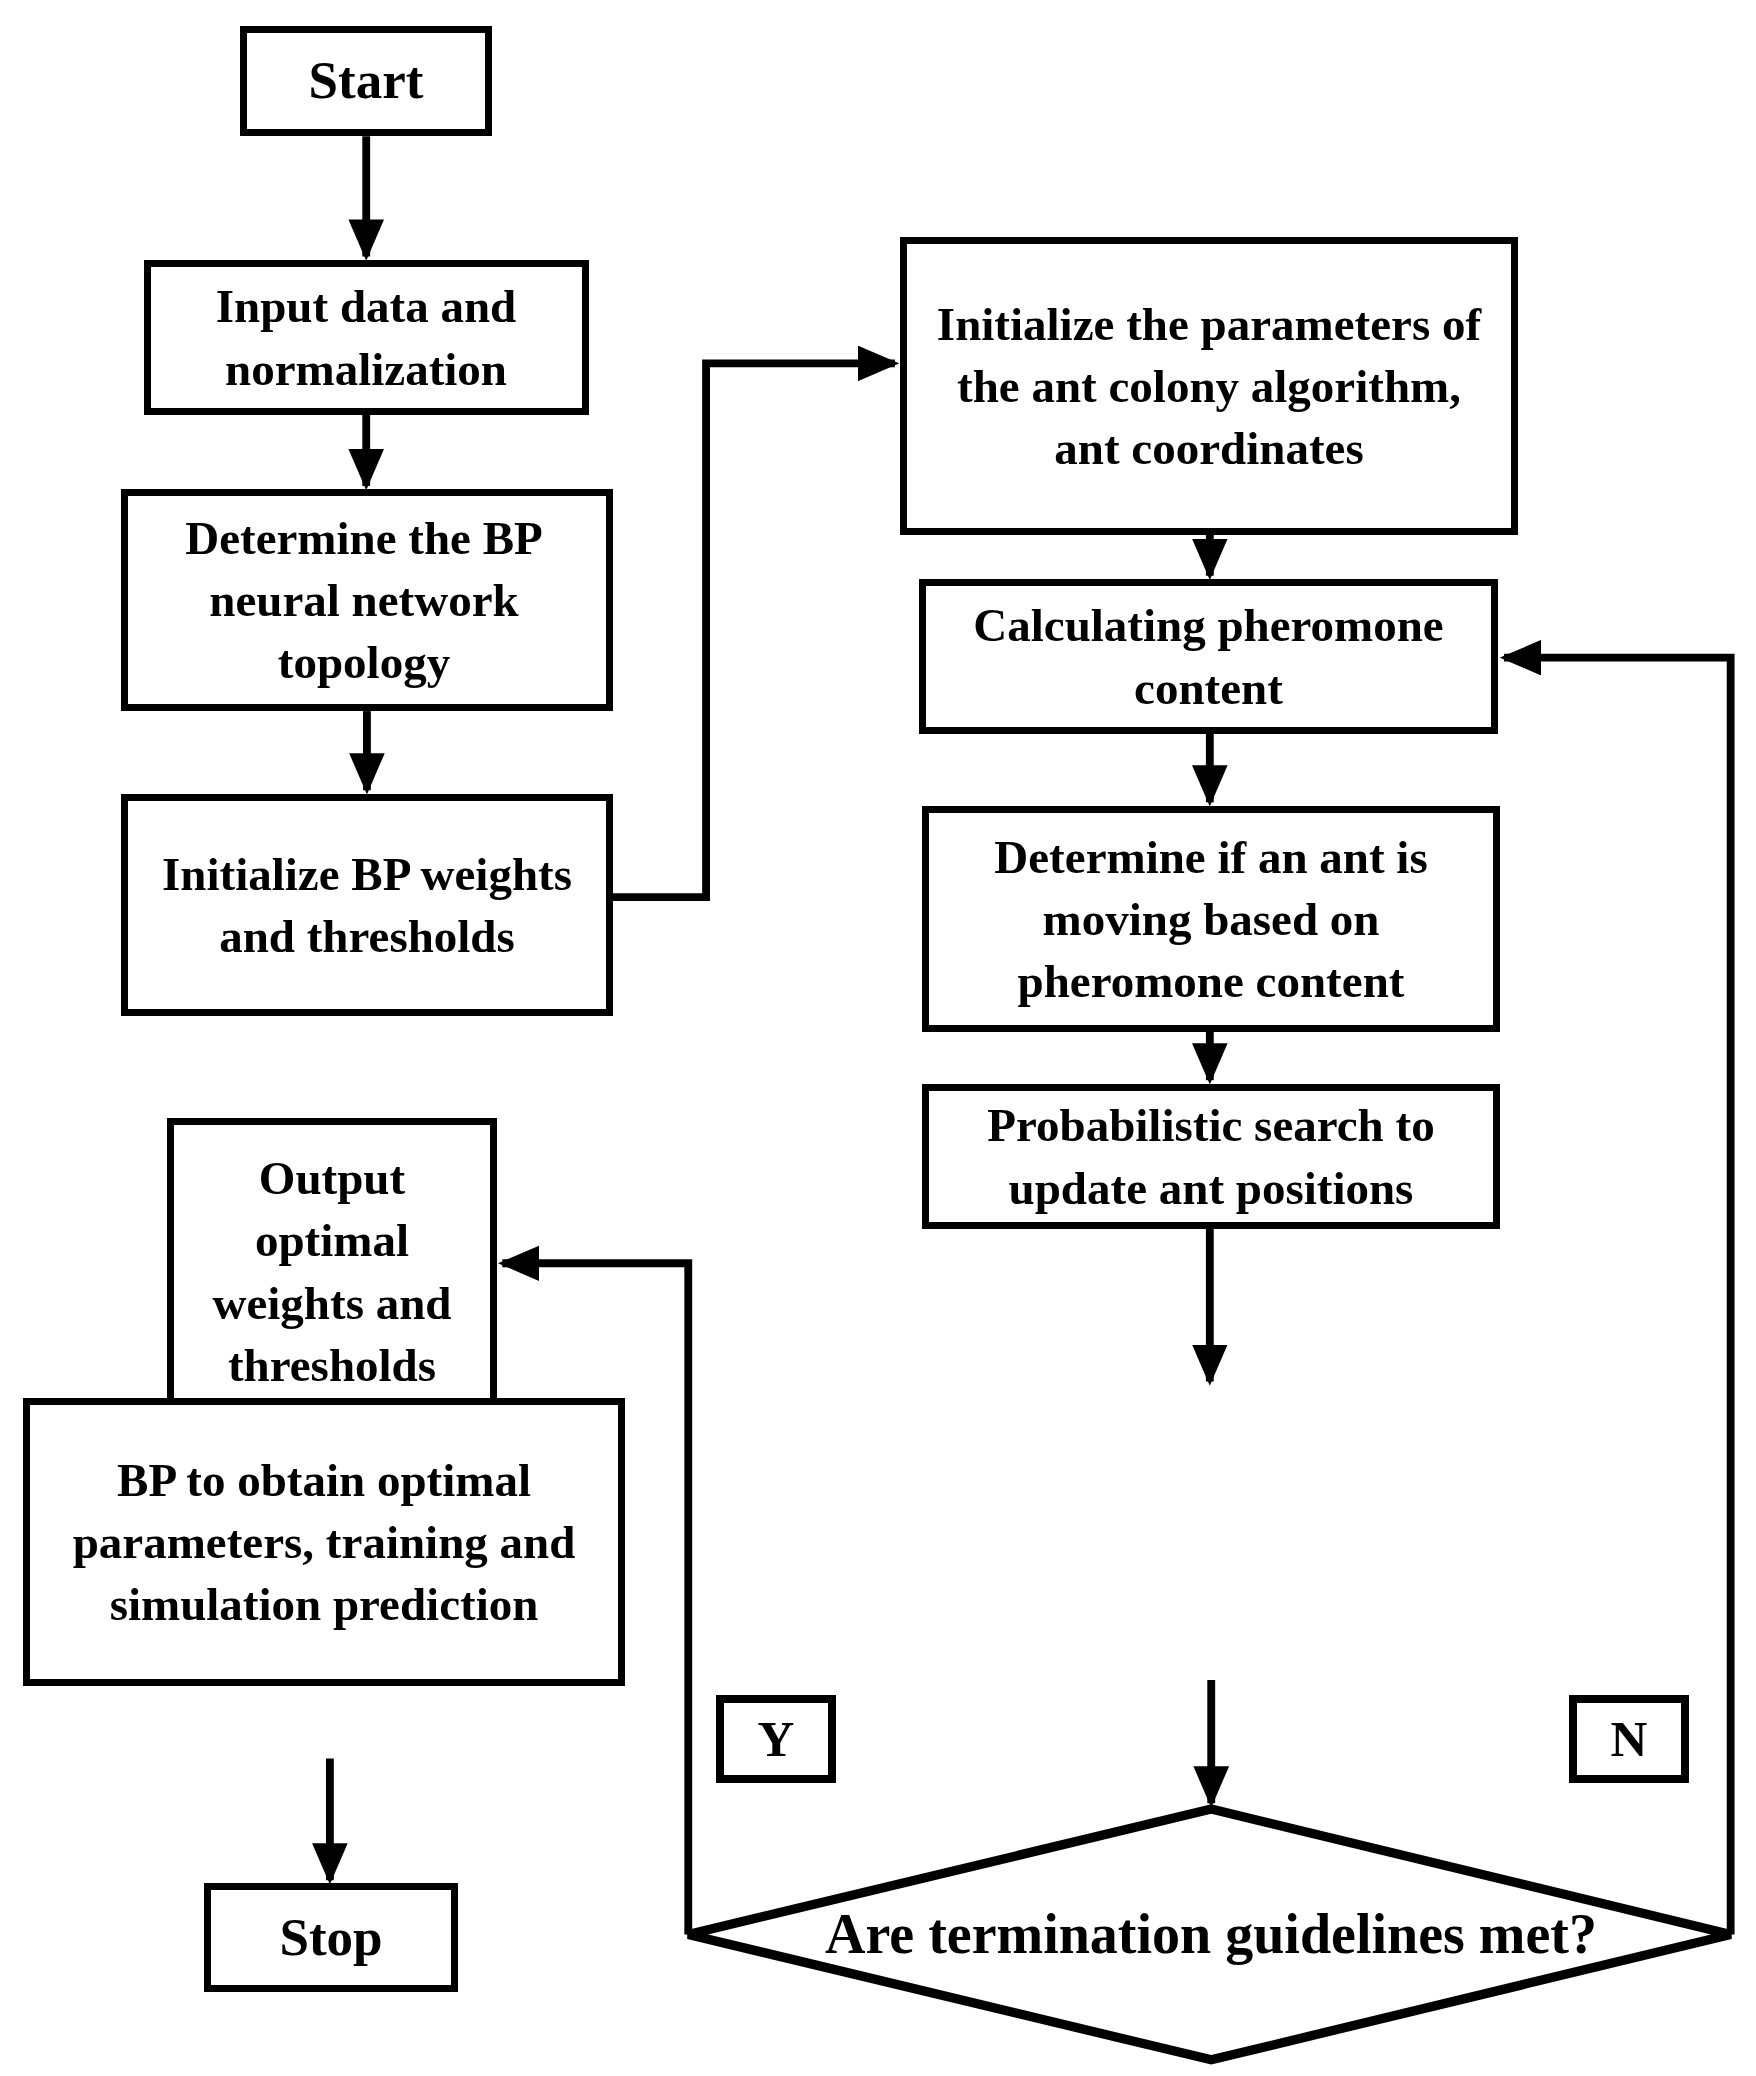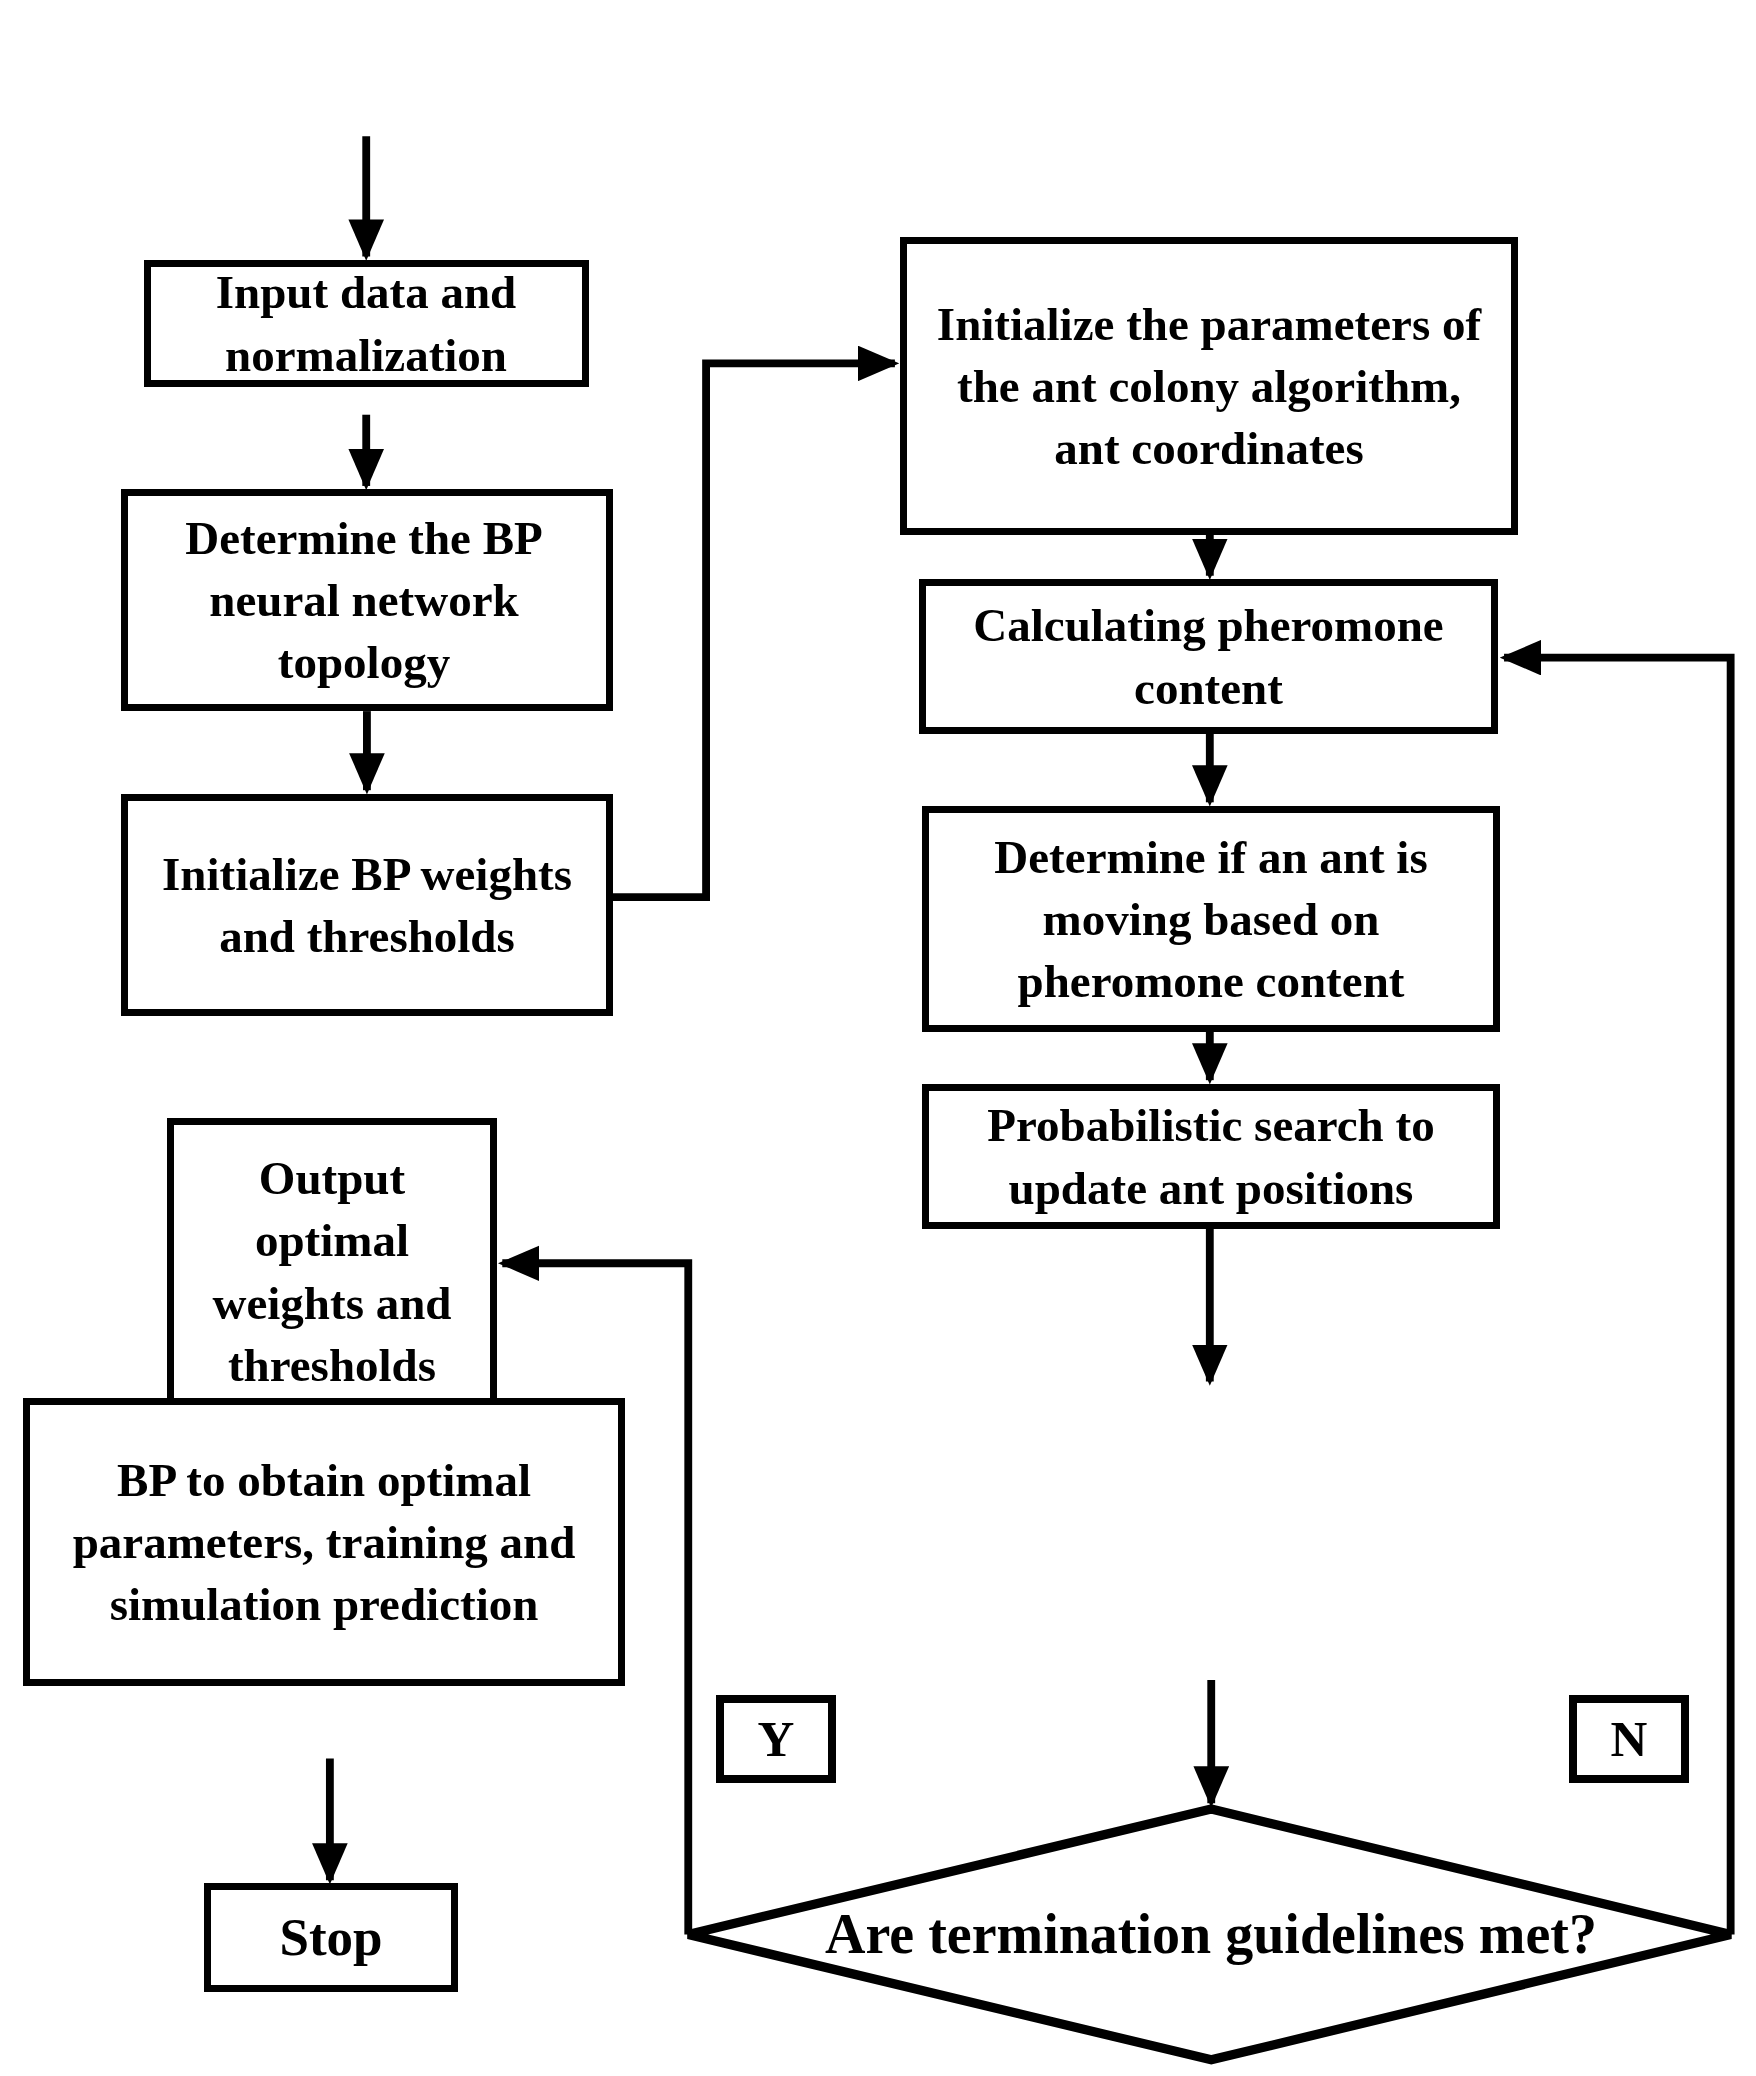--- a/index.html
+++ b/index.html
@@ -94,22 +94,25 @@
 
     <polyline points="966,2715 966,1773 705,1773" fill="none" stroke="#000000" stroke-width="11" marker-end="url(#arrow)"></polyline>
 
     <polyline points="463,1989 463,2059" fill="none" stroke="#000000" stroke-width="11" marker-end="url(#arrow)"></polyline>
 
     <polyline points="463,2468 463,2639" fill="none" stroke="#000000" stroke-width="11" marker-end="url(#arrow)"></polyline>
 
     <polygon points="1700,2539 2429,2715 1700,2891 966,2715" fill="#ffffff" stroke="#000000" stroke-width="13"></polygon>
   </svg>
 
+  <div class="node terminal" style="left:240px; top:26px; width:252px; height:110px;">
+    <span>Start</span>
+  </div>
 
-  <div class="node" style="left:144px; top:260px; width:445px; height:127px;padding-left:12px;">
+  <div class="node" style="left:144px; top:260px; width:445px; height:155px;padding-left:12px;">
     <span>Input data and normalization</span>
   </div>
 
   <div class="node" style="left:121px; top:489px; width:492px; height:222px;padding-left:7px;">
     <span>Determine the BP neural network topology</span>
   </div>
 
   <div class="node" style="left:121px; top:794px; width:492px; height:222px;">
     <span>Initialize BP weights and thresholds</span>
   </div>

